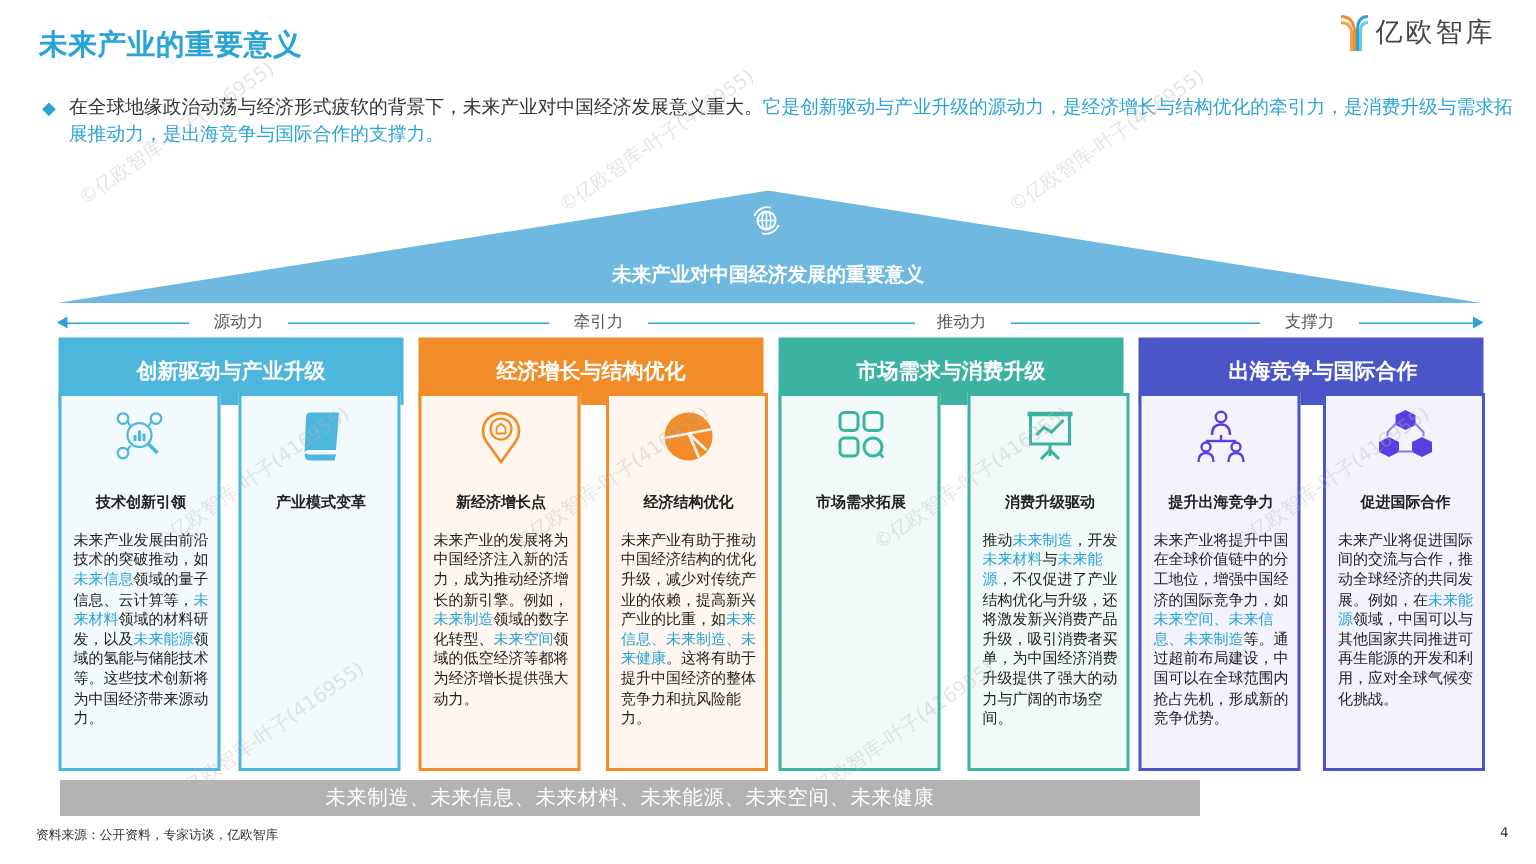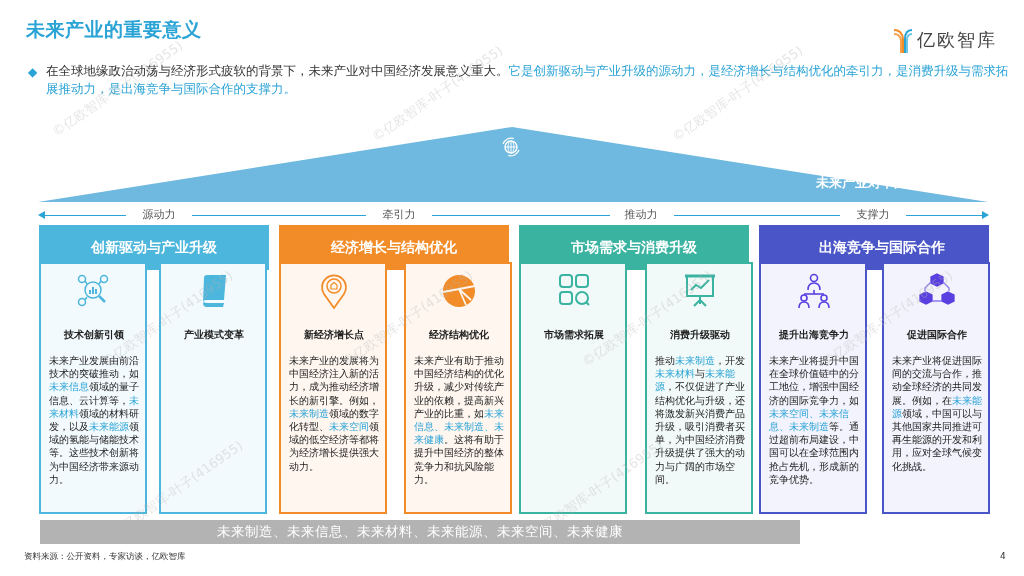--- a/index.html
+++ b/index.html
@@ -1,29 +1,29 @@
 <!DOCTYPE html>
 <html><head>
 <meta charset="utf-8">
 <style>
   * { margin: 0; padding: 0; box-sizing: border-box; }
   html, body { width: 1024px; height: 576px; background: #ffffff; overflow: hidden; }
   body { font-family: "DejaVu Sans", "Liberation Sans", sans-serif; position: relative; color: #333; }
 
   .page-title { position: absolute; left: 26px; top: 17px; font-size: 19px; font-weight: bold; color: #2aa3d6; letter-spacing: 0.5px; }
 
-  .logo { position: absolute; left: 893px; top: 26px; height: 28px; display: flex; align-items: center; gap: 4px; }
+  .logo { position: absolute; left: 893px; top: 7px; height: 28px; display: flex; align-items: center; gap: 4px; }
   .logo-text { font-size: 18px; color: #444; letter-spacing: 2px; }
 
   .intro { position: absolute; left: 26px; top: 62px; width: 985px; font-size: 12.5px; line-height: 18px; color: #333; padding-left: 20px; }
   .intro .bullet { position: absolute; left: 2px; top: 1px; color: #2aa3d6; font-size: 12px; }
   .intro .hl { color: #2aa3d6; }
 
   .roof { position: absolute; left: 38px; top: 127px; width: 950px; height: 75px; }
-  .roof-title { position: absolute; left: 0; width: 1024px; top: 174px; text-align: right; color: #fff; font-size: 13px; font-weight: bold; }
+  .roof-title { position: absolute; left: 0; width: 1024px; top: 174px; text-align: center; color: #fff; font-size: 13px; font-weight: bold; }
   .globe { position: absolute; left: 500px; top: 136px; width: 22px; height: 22px; }
 
   .axis-line { position: absolute; top: 215px; height: 1px; background: #2aa3d6; }
   .axis-label { position: absolute; top: 207px; font-size: 11px; color: #555; width: 60px; text-align: center; }
   .arrow-l { position: absolute; left: 38px; top: 211px; width: 0; height: 0; border-top: 4px solid transparent; border-bottom: 4px solid transparent; border-right: 7px solid #2aa3d6; }
   .arrow-r { position: absolute; left: 982px; top: 211px; width: 0; height: 0; border-top: 4px solid transparent; border-bottom: 4px solid transparent; border-left: 7px solid #2aa3d6; }
 
   .cat-header { position: absolute; top: 225px; height: 45px; color: #fff; font-size: 14px; font-weight: bold; display: flex; align-items: center; justify-content: center; }
 
   .card { position: absolute; top: 262px; width: 108px; height: 252px; border: 2px solid; padding: 8px 6px 0 8px; }

